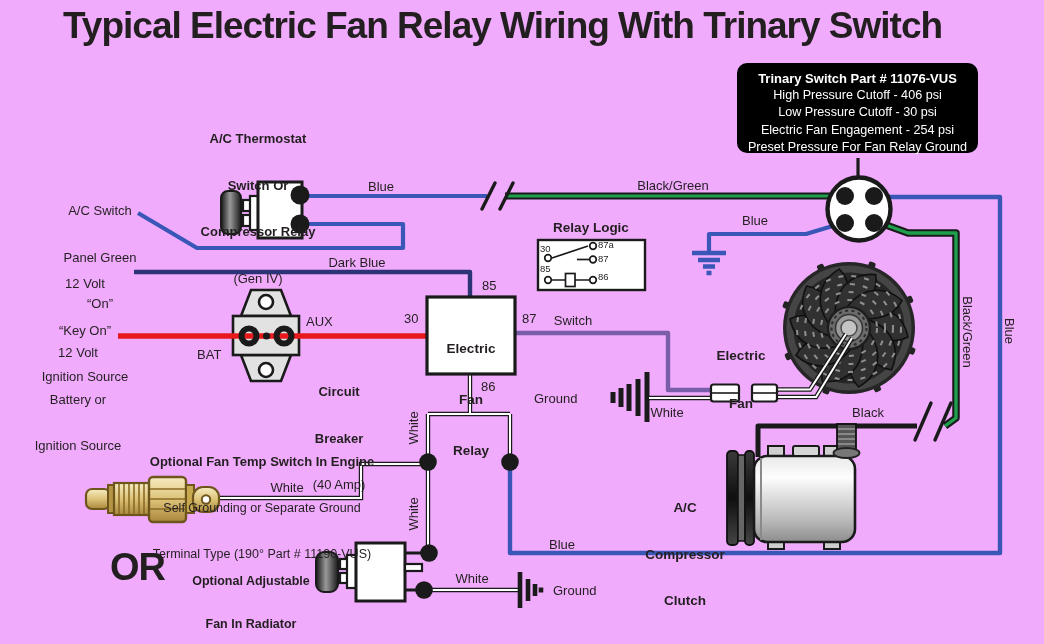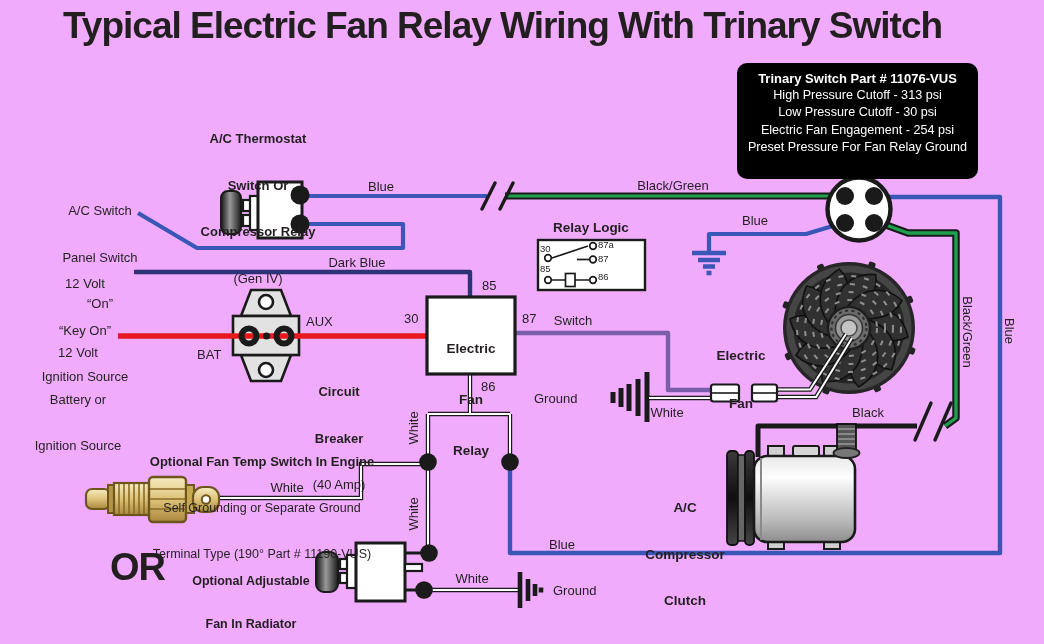--- a/index.html
+++ b/index.html
@@ -9,21 +9,21 @@
   .lbl{position:absolute;font-size:13px;line-height:15.5px;white-space:pre;color:#231f20;}
   .c{transform:translateX(-50%);text-align:center;}
   .b{font-weight:bold;}
   .n{font-weight:normal;text-align:center;}
   .v{transform:translate(-50%,-50%) rotate(90deg);}
   .vc{transform:translate(-50%,-50%) rotate(-90deg);}
   .sm{font-size:9.5px;line-height:10px;}
   .ln{display:block;}
   .title{position:absolute;left:63px;top:5px;font-size:37px;font-weight:bold;letter-spacing:-1px;white-space:pre;}
   .note{position:absolute;left:65px;top:52px;font-size:15px;font-weight:bold;white-space:pre;}
-  .infobox{position:absolute;left:737px;top:63px;width:241px;height:116px;background:#000;border-radius:10px;
+  .infobox{position:absolute;left:737px;top:63px;width:241px;height:90px;background:#000;border-radius:10px;
            color:#fff;text-align:center;padding-top:7px;box-sizing:border-box;}
   .infobox .ln{font-size:12.6px;line-height:17.2px;}
   .infobox .ln.b{font-size:13px;}
   .or{position:absolute;left:110px;top:546px;font-size:38px;font-weight:bold;letter-spacing:-1px;}
   .wo{stroke:#1a1a1a;stroke-width:4.4;fill:none;}
   .wi{stroke:#ffffff;stroke-width:2;fill:none;}
   .slot{fill:none;stroke:#8f8f8f;stroke-width:2;stroke-dasharray:5 8;}
 </style>
 </head>
 <body>
@@ -268,36 +268,36 @@
   </g>
   <g>
     <path d="M931,403 L915,440 M951,403 L935,440" stroke="#1a1a1a" stroke-width="3.4" stroke-linecap="round"></path>
   </g>
 </svg>
 
 <div class="title">Typical Electric Fan Relay Wiring With Trinary Switch</div>
 
 <div class="infobox">
   <span class="ln b">Trinary Switch  Part # 11076-VUS</span>
-  <span class="ln">High Pressure Cutoff - 313 psi</span>
+  <span class="ln">High Pressure Cutoff - 406 psi</span>
   <span class="ln">Low Pressure Cutoff - 30 psi</span>
   <span class="ln">Electric Fan Engagement - 254 psi</span>
   <span class="ln">Preset Pressure For Fan Relay Ground</span>
 </div>
 
 <div class="lbl c" style="left:258px;top:100px;">
   <span class="ln b">A/C Thermostat</span>
   <span class="ln b">Switch Or</span>
   <span class="ln b">Compressor Relay</span>
   <span class="ln n">(Gen IV)</span>
 </div>
 
 <div class="lbl c" style="left:100px;top:172px;">
   <span class="ln">A/C Switch</span>
-  <span class="ln">Panel Switch</span>
+  <span class="ln">Panel Green</span>
   <span class="ln">“On”</span>
 </div>
 
 <div class="lbl c" style="left:85px;top:245px;">
   <span class="ln">12 Volt</span>
   <span class="ln">“Key On”</span>
   <span class="ln">Ignition Source</span>
 </div>
 
 <div class="lbl c" style="left:78px;top:314px;">

